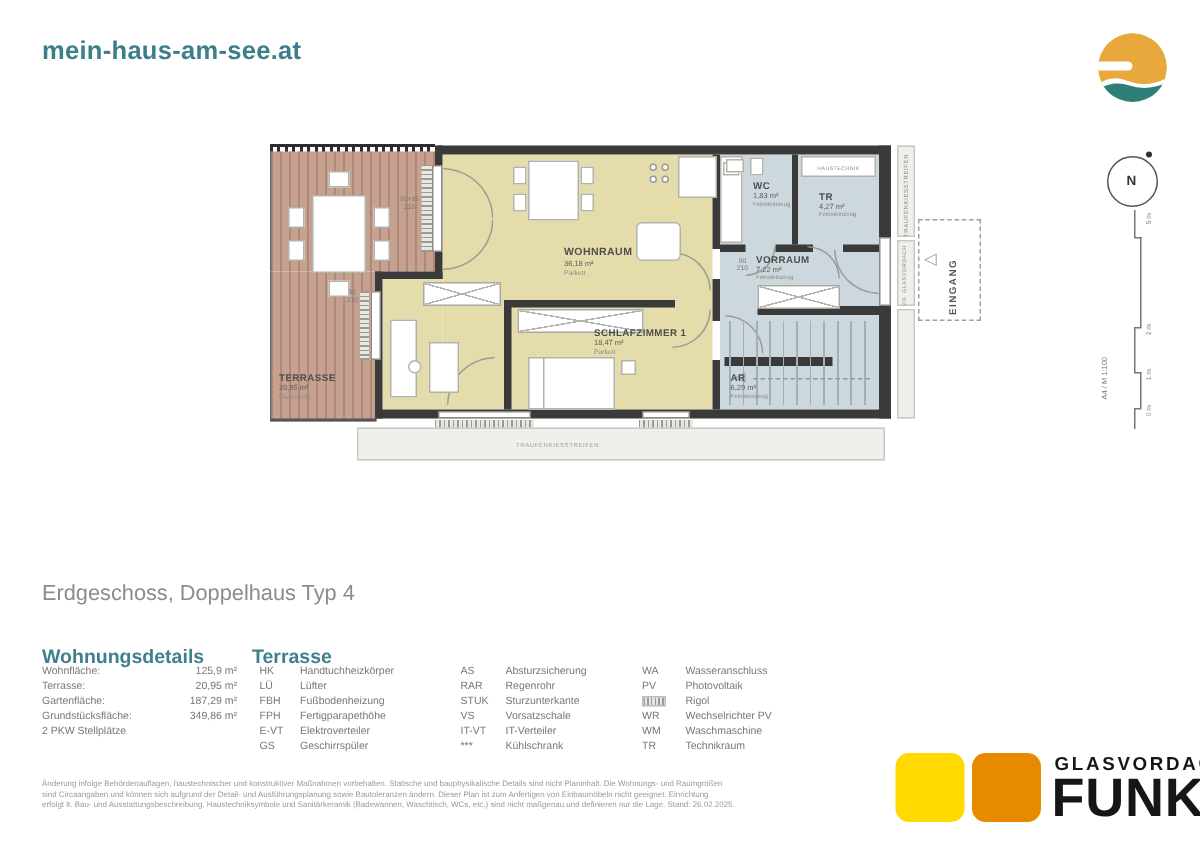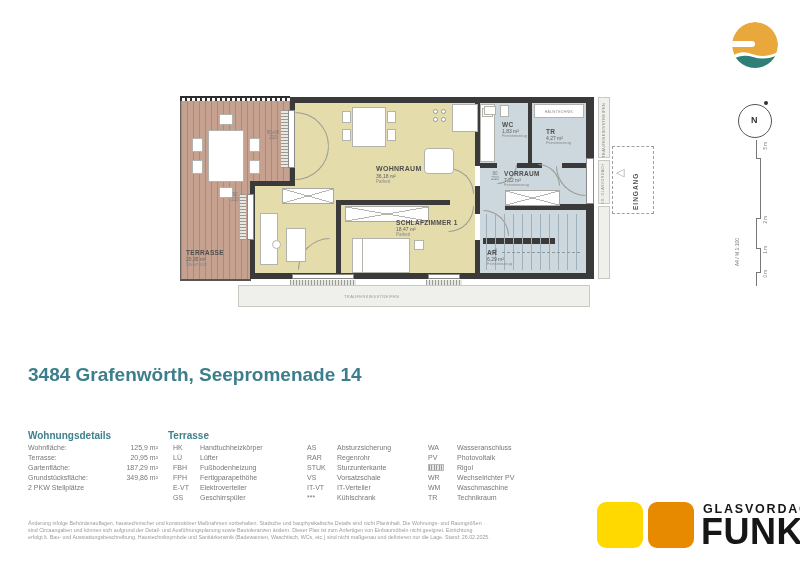--- a/index.html
+++ b/index.html
@@ -34,21 +34,21 @@
   .dim{font-size:4.5px;color:#7a7a7a;line-height:1.2;text-align:center;}
   .pre{white-space:pre-line;}
   .vtext{writing-mode:vertical-rl;transform:rotate(180deg);font-size:4px;color:#8a8a8a;letter-spacing:.4px;}
   .rot{transform:rotate(-90deg);transform-origin:center;}
   .dot{position:absolute;width:5px;height:5px;border:1px solid #999;border-radius:50%;background:#fff;box-sizing:border-box;}
   .stairs{background:repeating-linear-gradient(90deg,#9fb0ba 0 1px,transparent 1px 9px);}
   .dash{border:1px dashed #a0a0a0;box-sizing:border-box;background:transparent;}
   
   .h1{left:28px;top:364px;font-size:19px;font-weight:bold;color:#3D7E8C;}
   .h2{left:28px;top:388px;font-size:14.5px;color:#8C8C8C;}
-  .sechead{font-size:10px;font-weight:bold;color:#3E808C;}
+  .sechead{font-size:13px;font-weight:bold;color:#3E808C;}
   .drow{font-size:7px;color:#787878;}
   .dlabel{position:absolute;left:0;top:0;}
   .dvalue{position:absolute;right:0;top:0;text-align:right;}
   .litem{font-size:7px;color:#787878;}
   .labbr{position:absolute;left:0;top:0;}
   .ltext{position:absolute;top:0;}
   .hatchsym{display:inline-block;width:14px;height:5px;background:repeating-linear-gradient(90deg,#9a9a9a 0 1px,#e6e6e6 1px 2.5px);border:1px solid #bbb;}
   .disc{font-size:5.3px;color:#9a9a9a;line-height:7.2px;width:565px;}
   
   .sq{border-radius:9px;}
@@ -57,20 +57,21 @@
   .compass{border:1.5px solid #555;border-radius:50%;box-sizing:border-box;}
   .ntext{font-size:9px;font-weight:bold;color:#333;}
   .scl{background:#777;}
   .stick{writing-mode:vertical-rl;transform:rotate(180deg);font-size:4.5px;color:#777;}
 </style>
 </head>
 <body>
 
 <div class="page">
 
+  <div class="abs site">mein-haus-am-see.at</div>
   <div class="abs" style="left:726px;top:16px;width:58px;height:58px;">
     <svg width="58" height="58" viewBox="0 0 58 58">
       <defs>
           <clipPath id="lc">
             <circle cx="29" cy="29" r="23"></circle>
           </clipPath>
         </defs>
       <g clip-path="url(#lc)">
         <circle cx="29" cy="29" r="23" fill="#E8A83B"></circle>
         <rect x="4" y="25" width="25" height="6" rx="3" fill="#fff"></rect>
@@ -246,21 +247,21 @@
       <div class="abs scl" style="left:12px;top:132px;width:5px;height:1px;"></div>
       <div class="abs scl" style="left:12px;top:132px;width:1px;height:14px;"></div>
       <div class="abs stick" style="left:19px;top:2px;">5 m</div>
       <div class="abs stick" style="left:19px;top:76px;">2 m</div>
       <div class="abs stick" style="left:19px;top:106px;">1 m</div>
       <div class="abs stick" style="left:19px;top:130px;">0 m</div>
     </div>
     <div class="abs stick" style="left:734px;top:238px;font-size:5px;">A4 / M 1:100</div>
   </div>
 
-  <div class="abs h1">3484 Grafenwörth, Seepromenade 14</div>
+  <div class="abs h2">Erdgeschoss, Doppelhaus Typ 4</div>
 
   <div class="abs sechead" style="left:28px;top:430px;">Wohnungsdetails</div>
   <div class="abs drow" style="left:28px;top:444px;width:130px;">
     <span class="dlabel">Wohnfläche:</span>
     <span class="dvalue">125,9 m²</span>
   </div>
   <div class="abs drow" style="left:28px;top:454px;width:130px;">
     <span class="dlabel">Terrasse:</span>
     <span class="dvalue">20,95 m²</span>
   </div>

